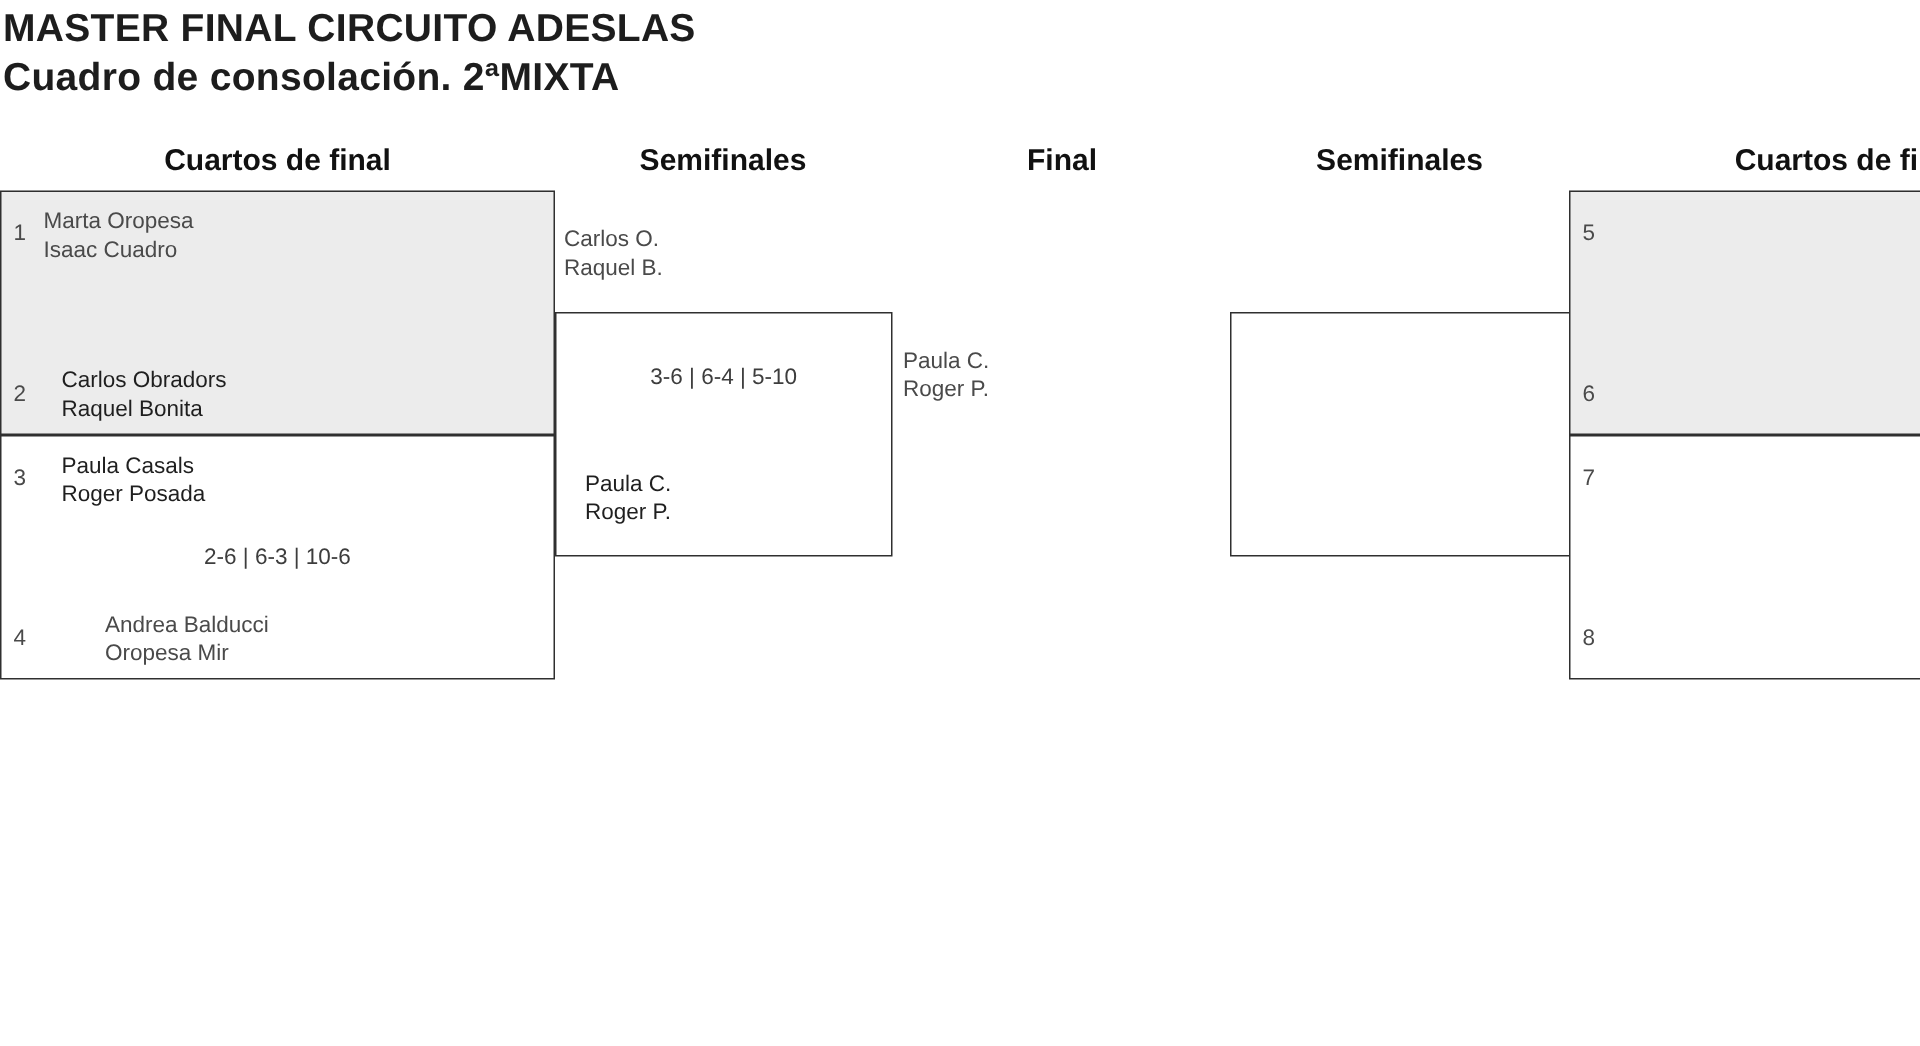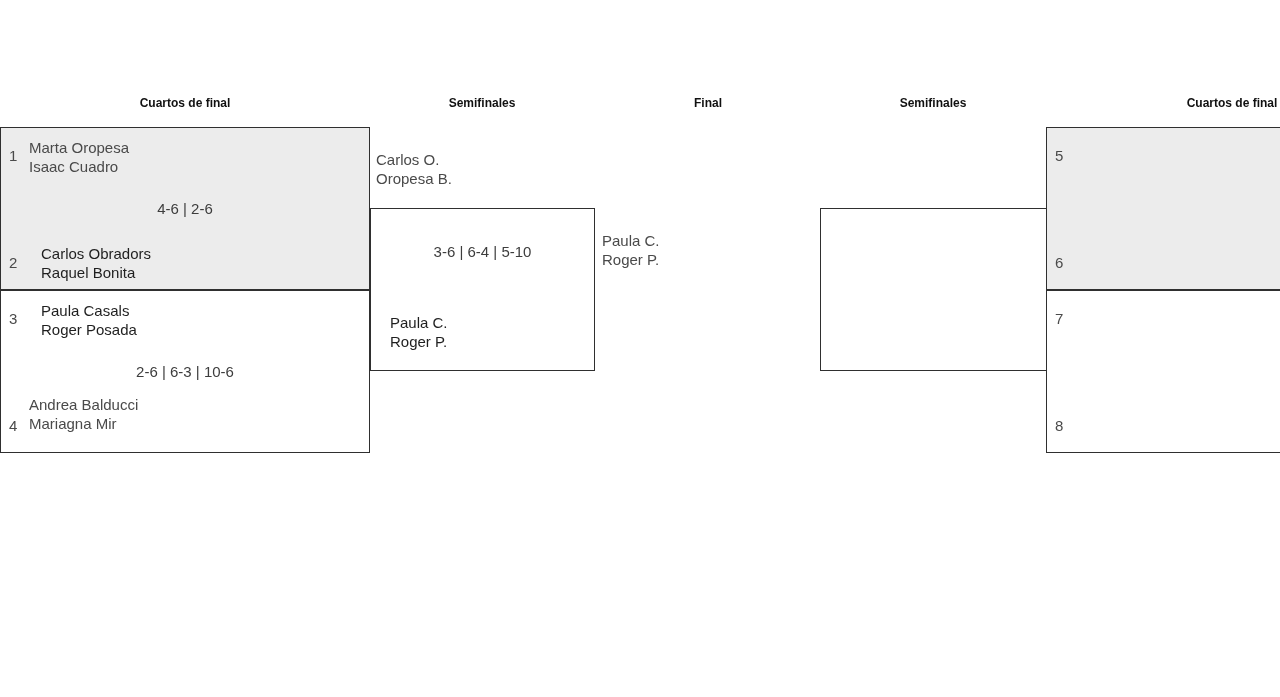--- a/index.html
+++ b/index.html
@@ -32,21 +32,21 @@
   .dot-blue-big{left:6px;top:45px;width:20px;height:20px;background:var(--accent-blue);}
   .dot-green-small{left:35px;top:43px;width:13px;height:13px;background:var(--accent-green);}
   .logo-text{
     position:absolute;left:62px;top:-6px;
     font-size:56px;font-weight:700;letter-spacing:-2px;
     color:var(--accent-green);line-height:75px;
   }
   
   .col-header{
     position:absolute;top:96px;transform:translateX(-50%);
-    font-size:12px;font-weight:700;color:#111;white-space:nowrap;
+    font-size:20px;font-weight:700;color:#111;white-space:nowrap;
   }
   
   .match-box{
     position:absolute;
     border:1px solid var(--border-color);
     background:#fff;
   }
   .match-box.fill{background:var(--box-fill);}
   .seed{
     position:absolute;left:8px;
@@ -65,59 +65,62 @@
   .team-float{
     position:absolute;
     font-size:15px;line-height:19px;color:var(--text-regular);white-space:nowrap;
   }
 </style>
 </head>
 <body>
 
 <div class="page">
 
+  <div class="title-block">
+    <div class="title-line">MASTER FINAL CIRCUITO ADESLAS</div>
+    <div class="title-line">Cuadro de consolación. 2ªMIXTA</div>
+  </div>
 
 
   <div class="col-header" style="left:185px;">Cuartos de final</div>
   <div class="col-header" style="left:482px;">Semifinales</div>
   <div class="col-header" style="left:708px;">Final</div>
   <div class="col-header" style="left:933px;">Semifinales</div>
   <div class="col-header" style="left:1232px;">Cuartos de final</div>
 
   <div class="match-box fill" style="left:0;top:127px;width:370px;height:163px;">
     <div class="seed" style="top:19px;">1</div>
     <div class="team" style="top:10px;">
       <div>Marta Oropesa</div>
       <div>Isaac Cuadro</div>
     </div>
-    <div class="score" style="top:72px;">4-6 | 2-6</div>
     <div class="seed" style="top:126px;">2</div>
     <div class="team winner" style="top:116px;">
       <div>Carlos Obradors</div>
       <div>Raquel Bonita</div>
     </div>
   </div>
 
   <div class="match-box" style="left:0;top:290px;width:370px;height:163px;">
     <div class="seed" style="top:19px;">3</div>
     <div class="team winner" style="top:10px;">
       <div>Paula Casals</div>
       <div>Roger Posada</div>
     </div>
     <div class="score" style="top:72px;">2-6 | 6-3 | 10-6</div>
     <div class="seed" style="top:126px;">4</div>
-    <div class="team" style="top:104px;">
+    <div class="team" style="top:116px;margin-left:41px;">
       <div>Andrea Balducci</div>
-      <div>Mariagna Mir</div>
+      <div>Oropesa Mir</div>
     </div>
   </div>
 
   <div class="team-float" style="left:376px;top:150px;">
     <div>Carlos O.</div>
-    <div>Oropesa B.</div>
+    <div>Raquel B.</div>
   </div>
 
   <div class="match-box" style="left:370px;top:208px;width:225px;height:163px;padding-left:38px;">
     <div class="score" style="top:34px;">3-6 | 6-4 | 5-10</div>
     <div class="team winner" style="left:7px;top:104px;">
       <div>Paula C.</div>
       <div>Roger P.</div>
     </div>
   </div>
 

